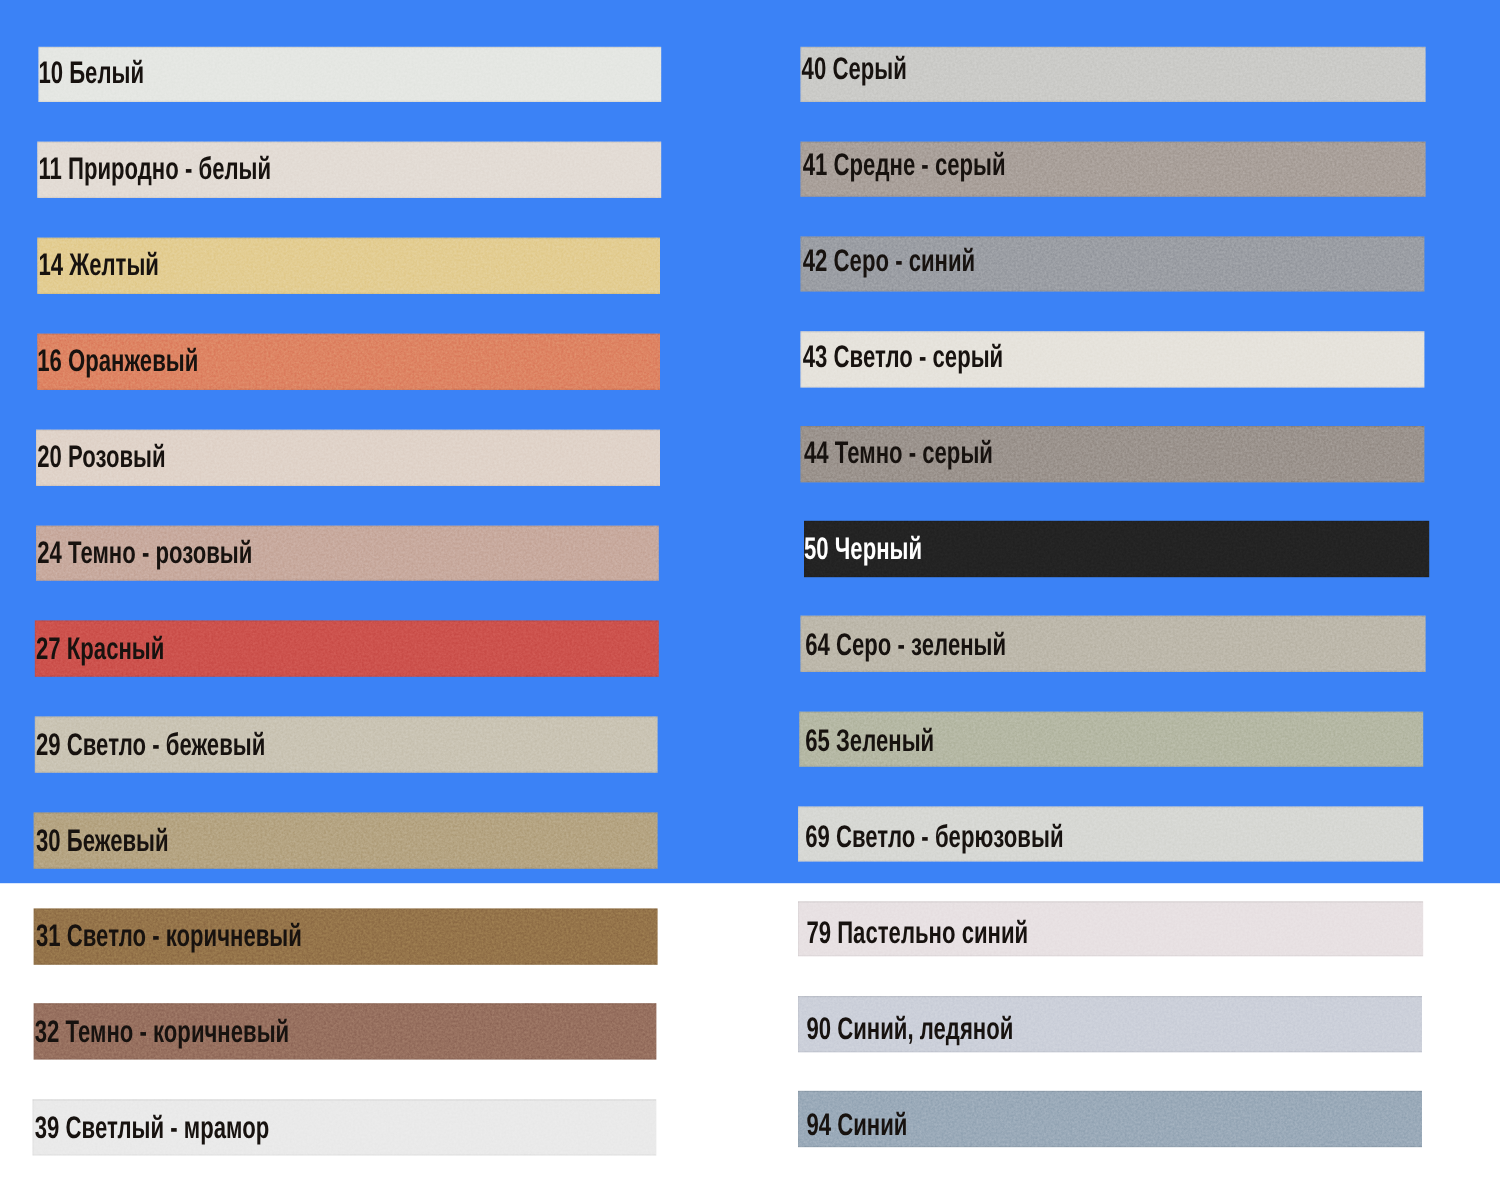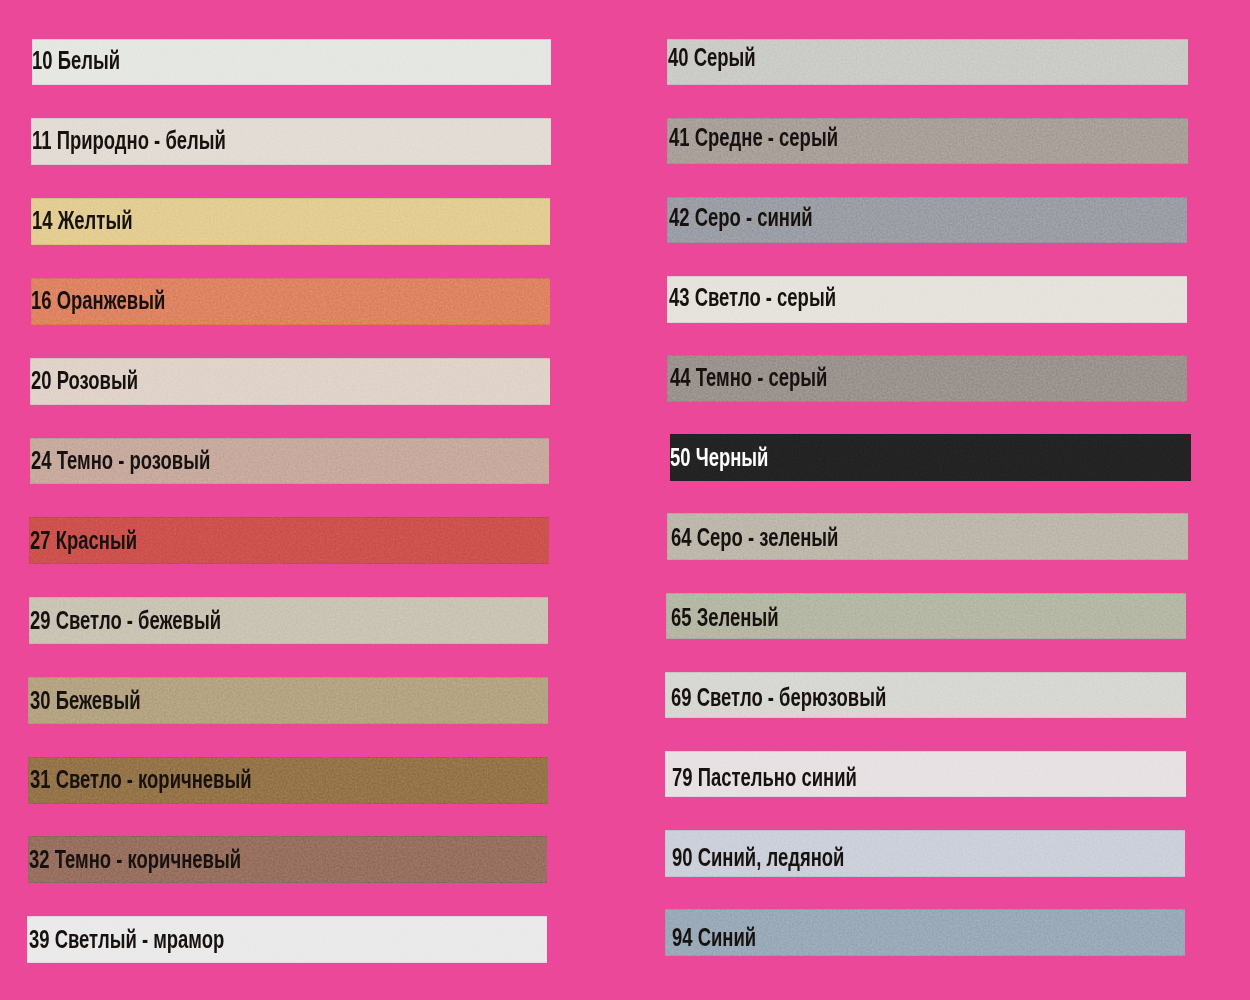--- a/index.html
+++ b/index.html
@@ -1,20 +1,20 @@
 <!DOCTYPE html>
 <html><head>
 <meta charset="utf-8">
 <title>Color swatch chart</title>
 <style>
   html,body{margin:0;padding:0;}
   body{width:1250px;height:1000px;background:#ffffff;
        font-family:"Liberation Sans",sans-serif;overflow:hidden;
        -webkit-font-smoothing:antialiased;}
-  #chart{position:relative;width:1250px;height:1000px;background:#ec4899;}
+  #chart{position:relative;width:1250px;height:736px;background:#3b82f6;}
   .swatch{position:absolute;height:47px;overflow:hidden;}
   .swatch .grain{position:absolute;left:0;top:0;right:0;bottom:0;
                  filter:url(#grainFilter);pointer-events:none;
                  mix-blend-mode:overlay;}
   .swatch .edge{position:absolute;left:0;top:0;right:0;bottom:0;
                 pointer-events:none;
                 box-shadow:inset 0 1px 0 rgba(0,0,0,0.07),
                            inset 0 -1px 0 rgba(0,0,0,0.05),
                            inset 1px 0 0 rgba(0,0,0,0.04);}
   .label{position:absolute;

